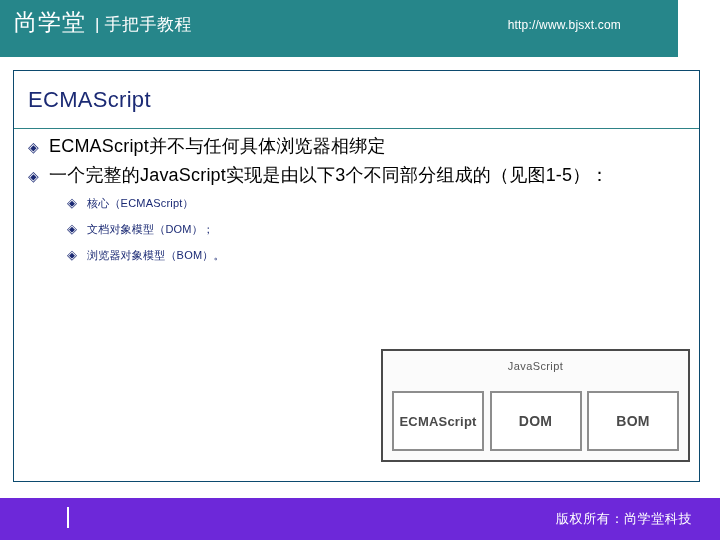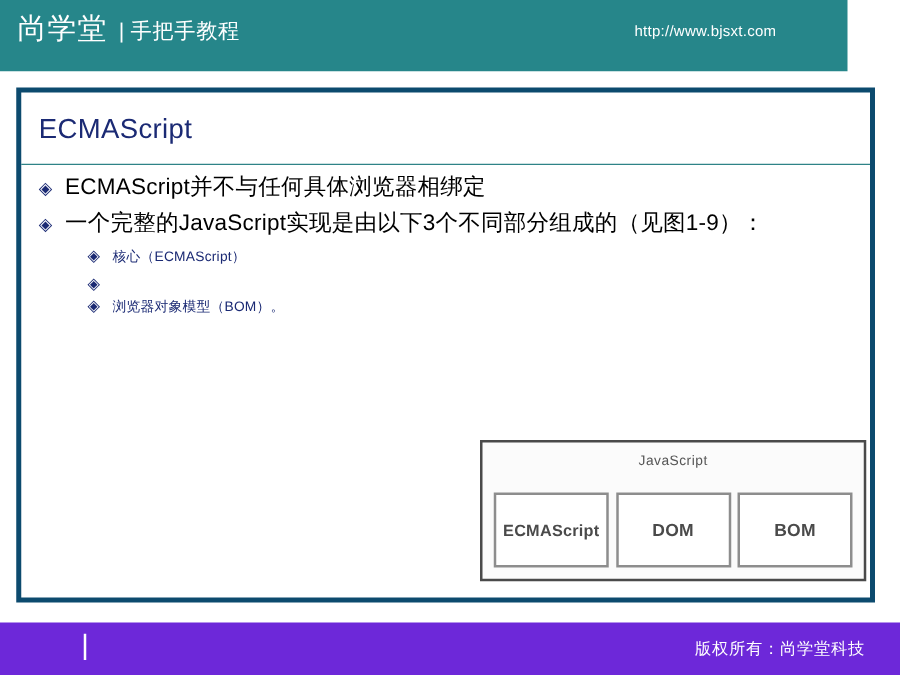--- a/index.html
+++ b/index.html
@@ -54,21 +54,21 @@
     font-size: 12px;
     letter-spacing: 0.2px;
   }
 
   
   .panel {
     position: absolute;
     left: 13px; top: 70px;
     width: 687px;
     height: 412px;
-    border: 4px solid #0c4a6e;
+    border: 1px solid #0c4a6e;
     box-sizing: border-box;
     background: #ffffff;
   }
   .panel-title {
     position: absolute;
     left: 0; top: 0;
     width: 100%;
     height: 58px;
     border-bottom: 1px solid #2e8387;
     box-sizing: border-box;
@@ -209,30 +209,31 @@
 
   <div class="bullets">
 
     <div class="bullet-row lvl1">
       <span class="bullet-glyph">◈</span>
       <span class="bullet-text">ECMAScript并不与任何具体浏览器相绑定</span>
     </div>
 
     <div class="bullet-row lvl1">
       <span class="bullet-glyph">◈</span>
-      <span class="bullet-text">一个完整的JavaScript实现是由以下3个不同部分组成的（见图1-9）：</span>
+      <span class="bullet-text">一个完整的JavaScript实现是由以下3个不同部分组成的（见图1-5）：</span>
     </div>
 
     <div class="bullet-row lvl2">
       <span class="bullet-glyph">◈</span>
       <span class="bullet-text">核心（ECMAScript）</span>
     </div>
 
     <div class="bullet-row lvl2">
       <span class="bullet-glyph">◈</span>
+      <span class="bullet-text">文档对象模型（DOM）；</span>
     </div>
 
     <div class="bullet-row lvl2">
       <span class="bullet-glyph">◈</span>
       <span class="bullet-text">浏览器对象模型（BOM）。</span>
     </div>
 
   </div>
 
   <div class="figure">

